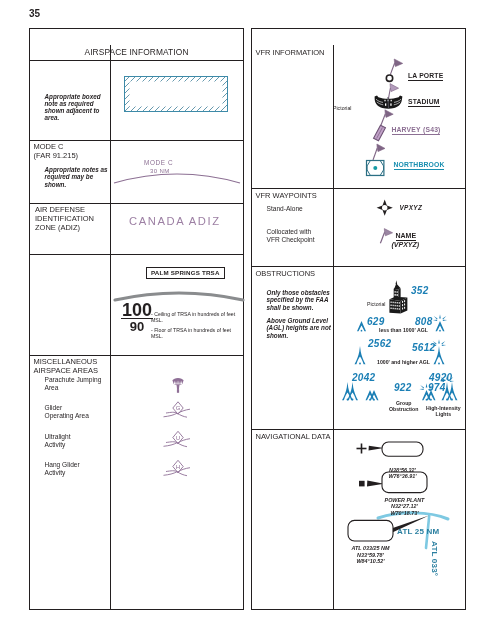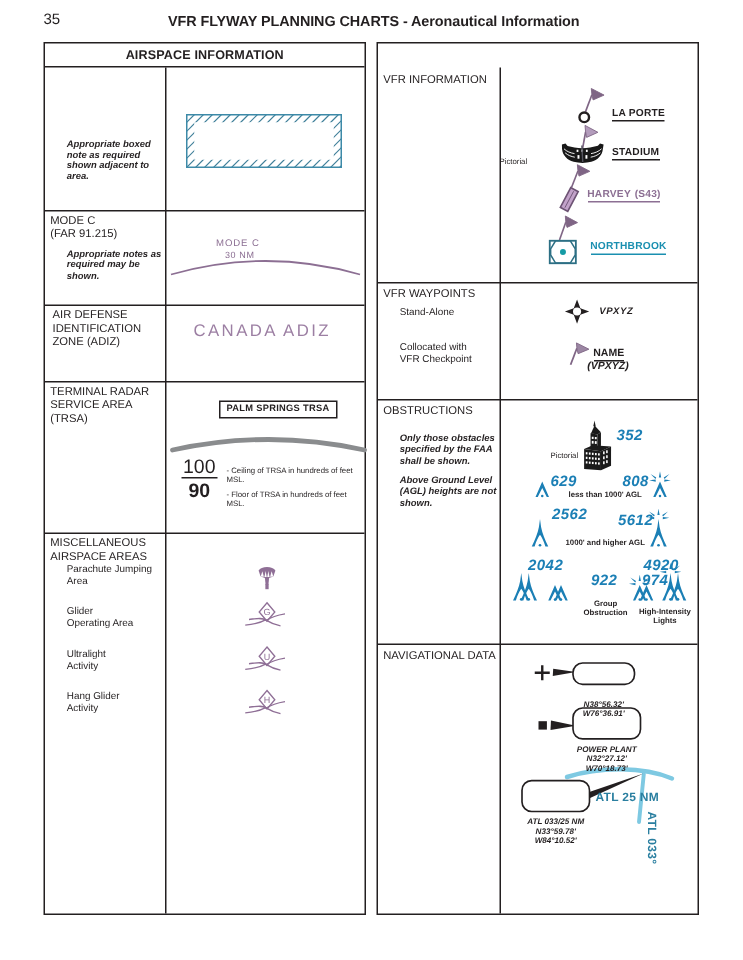--- a/index.html
+++ b/index.html
@@ -1,24 +1,24 @@
 <!DOCTYPE html>
 <html><head>
 <meta charset="utf-8">
 <style>
   html,body{margin:0;padding:0;}
   body{width:495px;height:640px;background:#ffffff;font-family:"Liberation Sans",sans-serif;color:#231f20;overflow:hidden;}
   .page{position:relative;width:495px;height:640px;}
-  .pageno{position:absolute;left:29px;top:8px;font-size:10px;font-weight:normal;}
+  .pageno{position:absolute;left:29px;top:8px;font-size:10px;font-weight:bold;}
   .title{position:absolute;left:112px;top:9px;font-size:9.6px;font-weight:bold;letter-spacing:-0.05px;}
   .tbl{position:absolute;border:1.4px solid #231f20;box-sizing:border-box;}
   .tblL{left:29px;top:28px;width:215px;height:582px;}
   .tblR{left:251px;top:28px;width:215px;height:582px;}
-  .hdr{position:absolute;left:0;right:0;top:0;height:15.6px;display:flex;align-items:center;justify-content:center;
-       border-bottom:1.4px solid #231f20;font-size:8.4px;box-sizing:border-box;letter-spacing:0.1px;font-weight:bold;}
+  .hdr{position:absolute;left:0;right:0;top:16px;height:15.6px;display:flex;align-items:center;justify-content:center;
+       border-bottom:1.4px solid #231f20;font-size:8.4px;box-sizing:border-box;letter-spacing:0.1px;}
   .hline{position:absolute;left:0;right:0;height:1.3px;background:#231f20;}
   .vline{position:absolute;width:1.1px;background:#231f20;}
   .lbl{position:absolute;font-size:7.5px;line-height:8.9px;white-space:pre;}
   .note{position:absolute;font-size:6.3px;line-height:7.3px;font-style:italic;font-weight:bold;white-space:pre;}
   .sub{position:absolute;font-size:6.6px;line-height:8.1px;white-space:pre;}
   svg{display:block;overflow:visible;}
   .abs{position:absolute;}
   .ck-lbl{font-size:6.8px;font-weight:bold;letter-spacing:0.15px;border-bottom:0.9px solid currentColor;padding-bottom:1px;display:inline-block;}
   .ck-lbl.purple{color:#8c6f93;}
   .ck-lbl.cyan{color:#1a8fb0;}
@@ -29,21 +29,20 @@
   .cen{text-align:center;}
   .nd{font-size:5.4px;line-height:6.6px;font-style:italic;font-weight:bold;white-space:pre;text-align:center;}
   .ndc{font-size:8px;font-weight:bold;color:#2a7fa0;letter-spacing:0.2px;}
   .rot{transform:rotate(90deg);transform-origin:left top;white-space:nowrap;}
 </style>
 </head>
 <body>
 
 <div class="page">
   <div class="pageno">35</div>
-  <div class="title">VFR FLYWAY PLANNING CHARTS - Aeronautical Information</div>
 
   <div class="tbl tblL">
     <div class="hdr">AIRSPACE INFORMATION</div>
     <div class="hline" style="top:110.6px"></div>
     <div class="hline" style="top:173.6px"></div>
     <div class="hline" style="top:224.6px"></div>
     <div class="hline" style="top:325.6px"></div>
     <div class="vline" style="left:79.6px;top:15.6px;bottom:0"></div>
 
     <div class="note" style="left:14.5px;top:63.6px">Appropriate boxed
@@ -99,31 +98,28 @@
     <div class="abs" style="left:120px;top:139px;font-size:6px;color:#8c6f93;letter-spacing:0.4px;">30 NM</div>
 
     <div class="lbl" style="left:5px;top:177px">AIR DEFENSE
 IDENTIFICATION
 ZONE (ADIZ)</div>
     <div class="abs" style="left:99px;top:186px;font-size:11.2px;color:#9c7fa3;letter-spacing:1.6px;">CANADA ADIZ</div>
     <svg class="abs" style="left:89px;top:200px" width="122" height="10" viewBox="0 0 122 10">
       <g id="adizpat"></g>
     </svg>
 
-    <div class="lbl" style="left:3.5px;top:228px">TERMINAL RADAR
-SERVICE AREA
-(TRSA)</div>
     <div class="abs" style="left:116px;top:238px;border:1.6px solid #231f20;padding:1px 4px 1.6px;font-size:6.2px;font-weight:bold;letter-spacing:0.2px;">
       <span>PALM SPRINGS TRSA</span>
     </div>
     <svg class="abs" style="left:83px;top:255px" width="132" height="24" viewBox="0 0 132 24">
       <path d="M2 16 Q 66 2 130 16" fill="none" stroke="#8a8c8e" stroke-width="3.2" stroke-linecap="round"></path>
     </svg>
     <div class="abs" style="left:91px;top:275px;text-align:center">
-      <div style="font-size:13px;font-weight:normal;line-height:13px;border-bottom:1.4px solid #231f20;padding:0 1px 0.5px">100</div>
+      <div style="font-size:18px;font-weight:bold;line-height:13px;border-bottom:1.4px solid #231f20;padding:0 1px 0.5px">100</div>
       <div style="font-size:13px;font-weight:bold;line-height:13px;padding-top:1px">90</div>
     </div>
     <div class="abs" style="left:121px;top:282px;font-size:5.2px;">- Ceiling of TRSA in hundreds of feet MSL.</div>
     <div class="abs" style="left:121px;top:298px;font-size:5.2px;">- Floor of TRSA in hundreds of feet MSL.</div>
 
     <div class="lbl" style="left:3.5px;top:329px">MISCELLANEOUS
 AIRSPACE AREAS</div>
     <div class="sub" style="left:14.5px;top:347px">Parachute Jumping
 Area</div>
     <div class="sub" style="left:14.5px;top:375px">Glider

